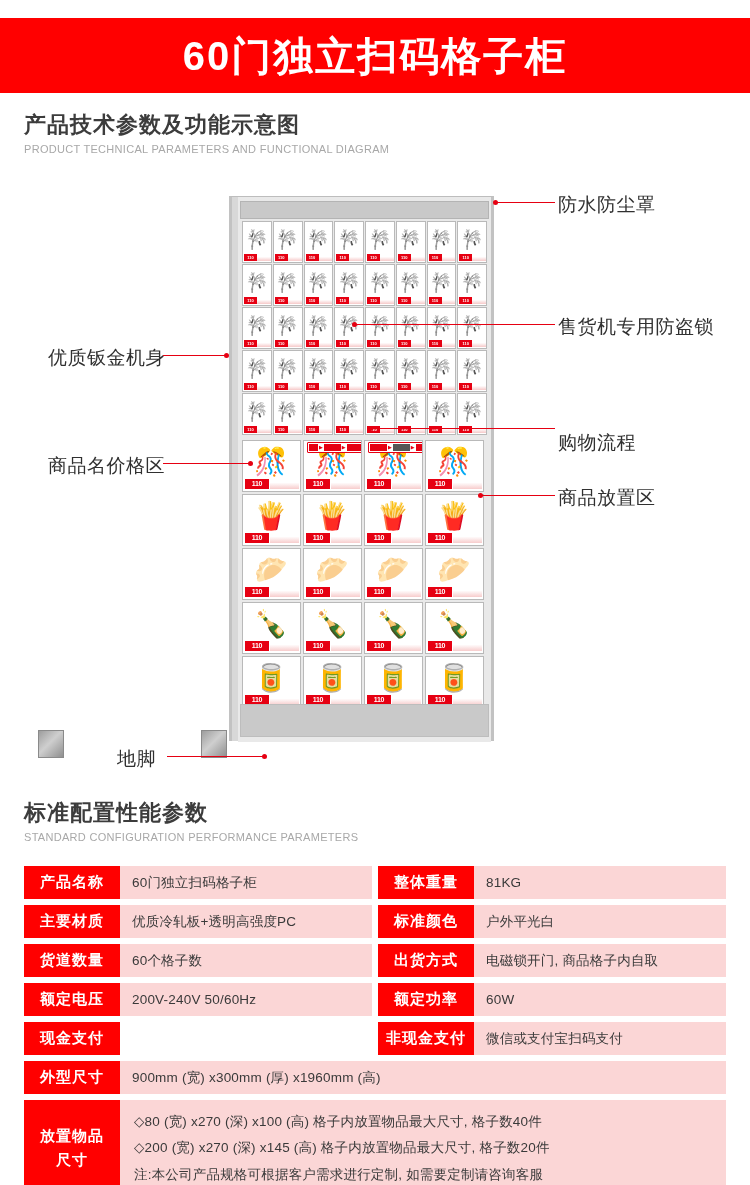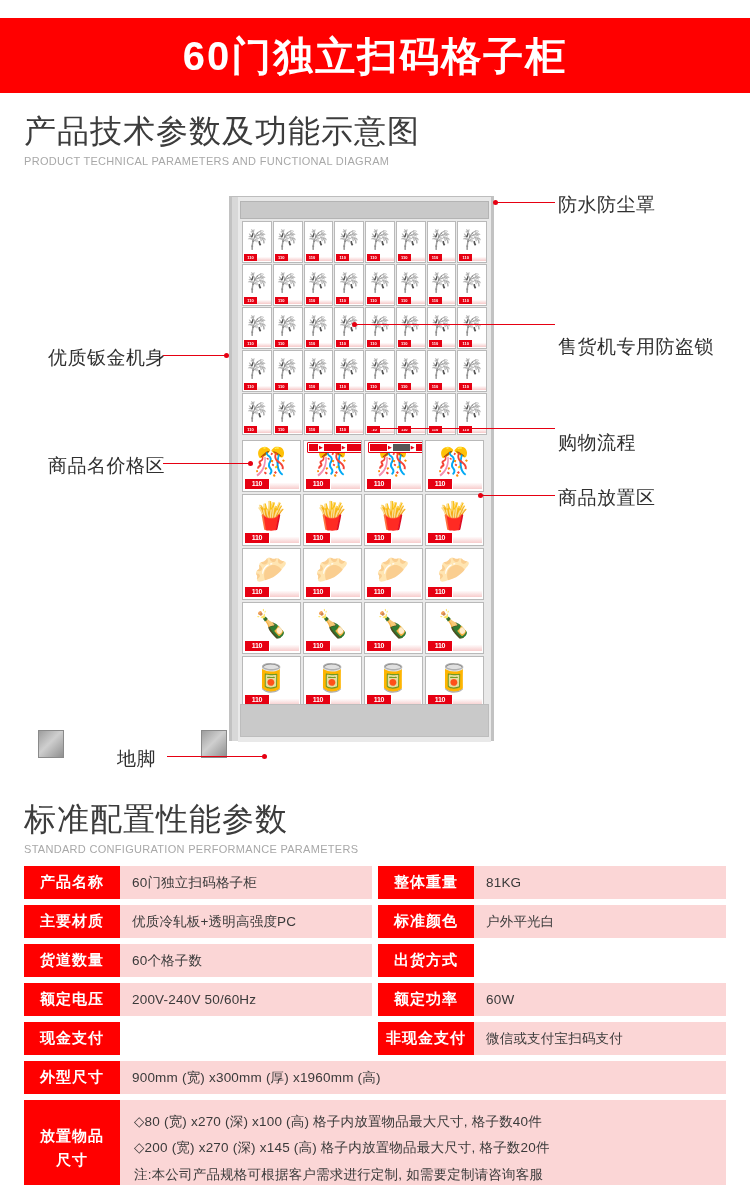--- a/index.html
+++ b/index.html
@@ -21,21 +21,21 @@
   .banner-title {
     color: #ffffff;
     font-size: 40px;
     font-weight: bold;
     letter-spacing: 2px;
     line-height: 1;
   }
 
   
   .section-head { position: absolute; left: 24px; }
-  .sh-cn { font-size: 32px; color: #3c3c3c; font-weight: normal; letter-spacing: 1px; line-height: 1.2; }
+  .sh-cn { font-size: 22px; color: #3c3c3c; font-weight: bold; letter-spacing: 1px; line-height: 1.2; }
   .sh-en { font-size: 11px; color: #a8a8a8; letter-spacing: 0.3px; margin-top: 5px; }
 
   
   .diagram { position: absolute; left: 0; top: 185px; width: 750px; height: 600px; }
 
   
   .cabinet {
     position: absolute; left: 229px; top: 11px;
     width: 265px; height: 545px;
     background: #d8d8d8;
@@ -630,21 +630,21 @@
   <div class="leg right"></div>
 
   <div class="dot" style="left:493px; top:15px;"></div>
   <div class="leader" style="left:497px; top:17px; width:58px;"></div>
   <div class="callout" style="left:558px; top:7px;">
     <span class="lbl">防水防尘罩</span>
   </div>
 
   <div class="dot" style="left:352px; top:137px;"></div>
   <div class="leader" style="left:356px; top:139px; width:199px;"></div>
-  <div class="callout" style="left:558px; top:129px;margin-top:20px;">
+  <div class="callout" style="left:558px; top:129px;">
     <span class="lbl">售货机专用防盗锁</span>
   </div>
 
   <div class="dot" style="left:368px; top:241px;"></div>
   <div class="leader" style="left:372px; top:243px; width:183px;"></div>
   <div class="callout" style="left:558px; top:233px;margin-top:12px;">
     <span class="lbl">购物流程</span>
   </div>
 
   <div class="dot" style="left:478px; top:308px;"></div>
@@ -698,20 +698,21 @@
         <div class="v">户外平光白</div>
       </div>
     </div>
     <div class="spec-row">
       <div class="half">
         <div class="k">货道数量</div>
         <div class="v">60个格子数</div>
       </div>
       <div class="half">
         <div class="k">出货方式</div>
+        <div class="v">电磁锁开门, 商品格子内自取</div>
       </div>
     </div>
     <div class="spec-row">
       <div class="half">
         <div class="k">额定电压</div>
         <div class="v">200V-240V 50/60Hz</div>
       </div>
       <div class="half">
         <div class="k">额定功率</div>
         <div class="v">60W</div>

